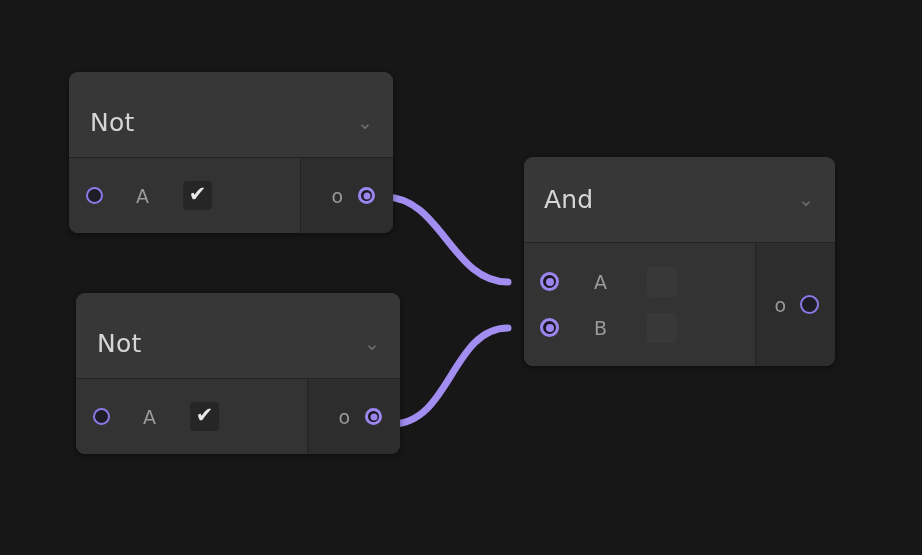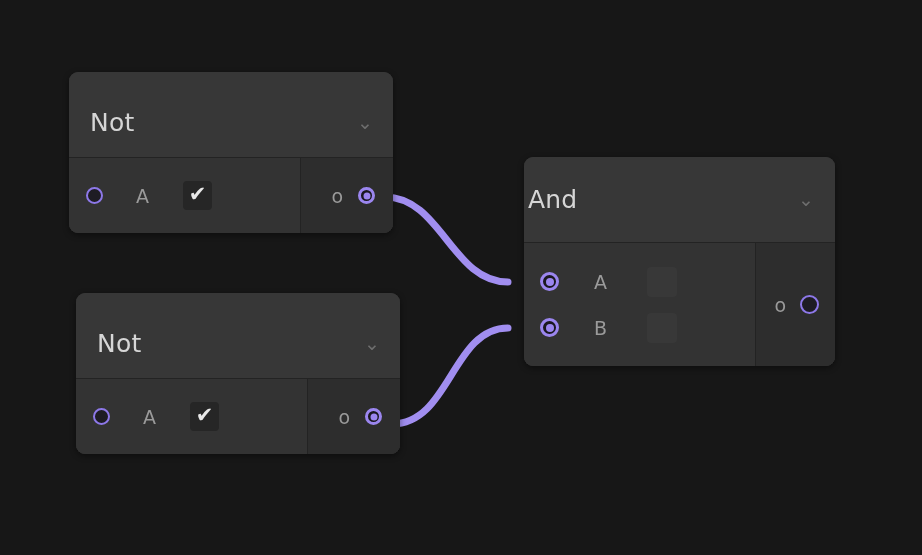--- a/index.html
+++ b/index.html
@@ -157,21 +157,21 @@
   .node--not .port { width: 17px; height: 17px; }
   .node--not .port.filled::after { width: 7px; height: 7px; }
   .node--not .port-label { font-size: 19px; }
   .node--not .io-row.in .port-label { margin-left: 33px; }
   .node--not .io-row.out .port-label { margin-right: 15px; }
   .node--not .checkbox { width: 29px; height: 29px; margin-left: 34px; }
   .node--not .checkmark { font-size: 21px; }
 
   
   .node--and { width: 311px; height: 209px; }
-  .node--and .node-header { height: 85px; padding: 0 21px 0 4px; }
+  .node--and .node-header { height: 85px; padding: 0 21px 0 20px; }
   .node--and .node-title { font-size: 25px; }
   .node--and .chevron { font-size: 19px; }
   .node--and .node-body { height: 123px; }
   .node--and .io-inputs { padding: 0 0 0 16px; justify-content: center; }
   .node--and .io-outputs { width: 80px; padding: 0 16px 0 0; }
   .node--and .io-row { height: 46px; }
   .node--and .port { width: 19px; height: 19px; }
   .node--and .port.filled::after { width: 8px; height: 8px; }
   .node--and .port-label { font-size: 19px; }
   .node--and .io-row.in .port-label { margin-left: 35px; }

